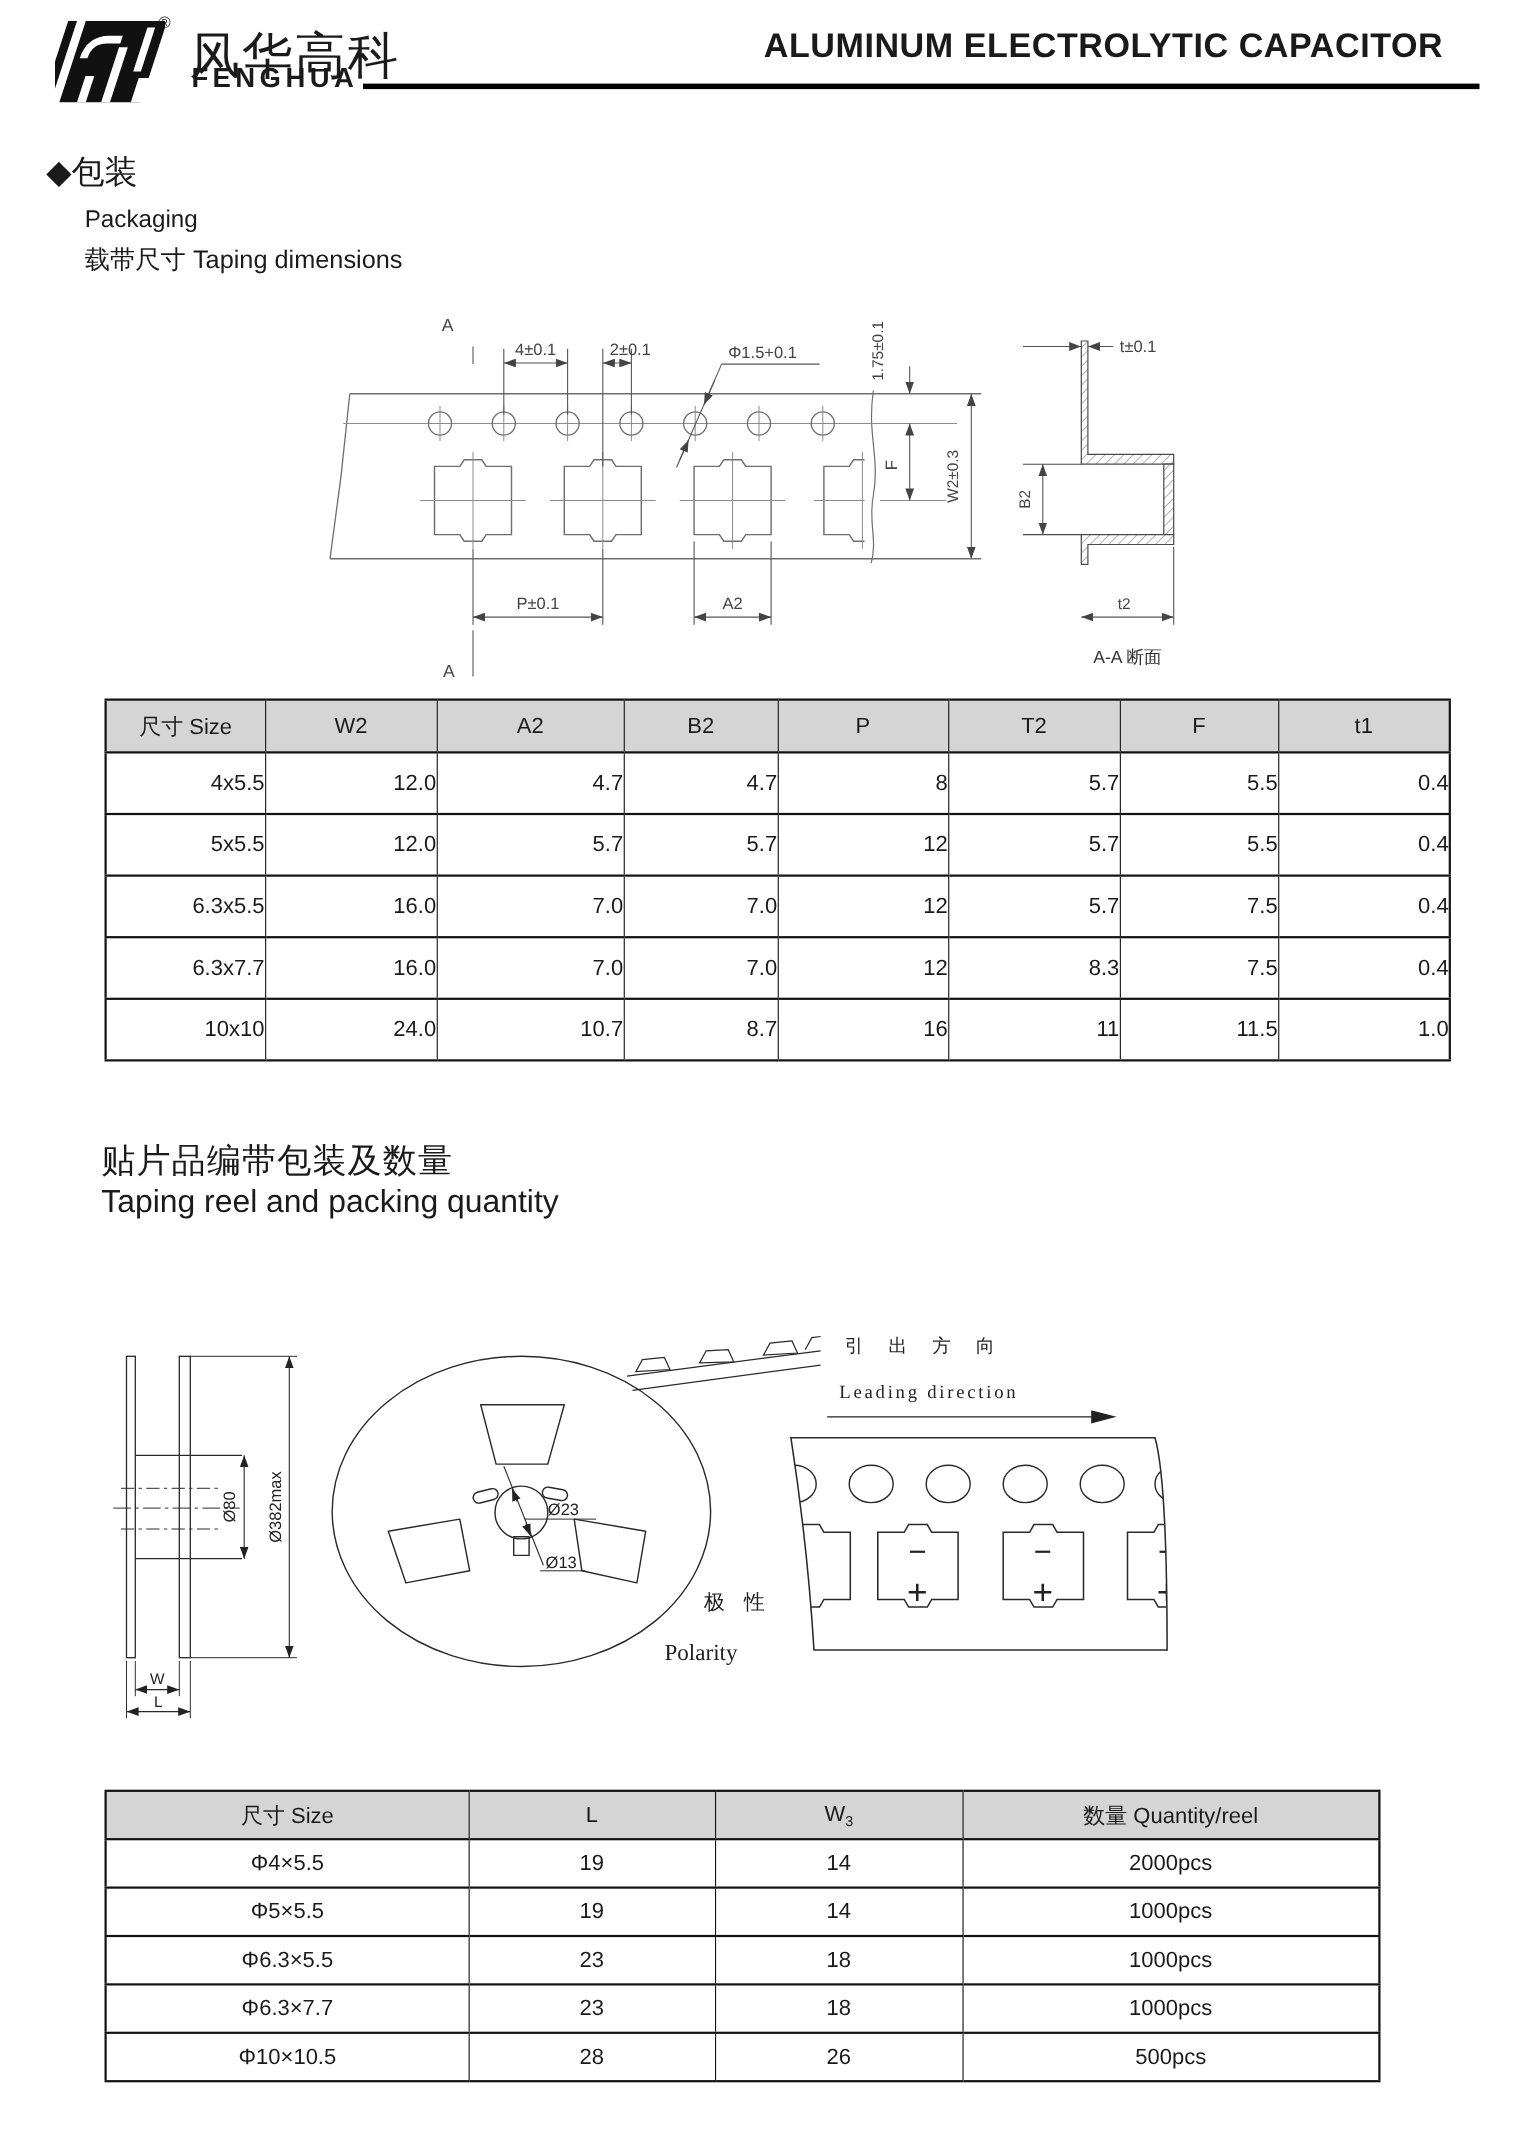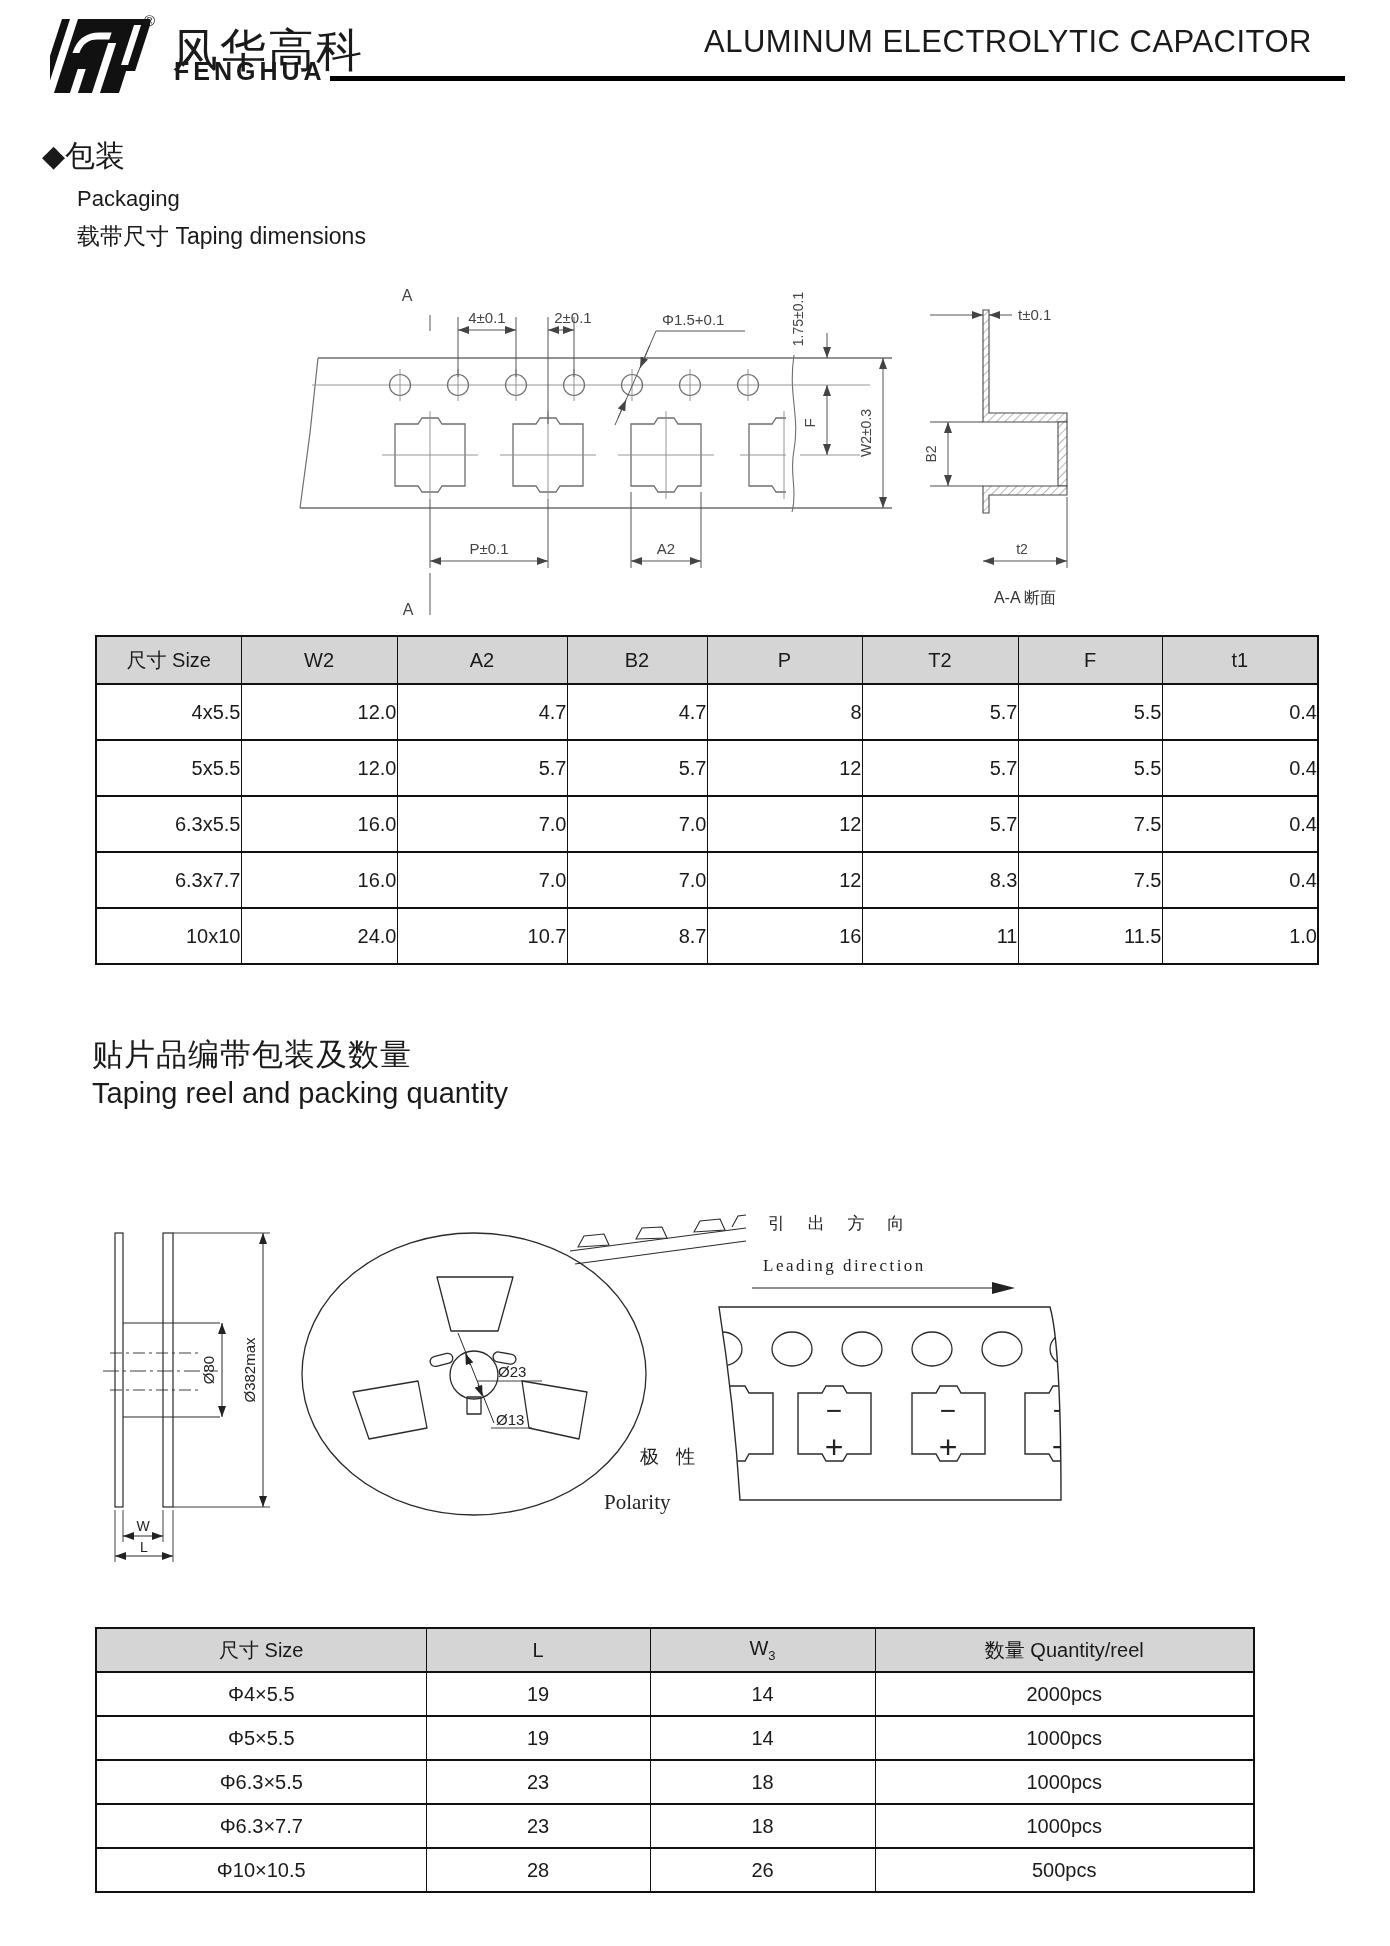--- a/index.html
+++ b/index.html
@@ -1,20 +1,20 @@
 <!DOCTYPE html>
 <html><head>
 <meta charset="utf-8">
 <style>
   html,body{margin:0;padding:0;background:#ffffff;}
   body{width:1390px;height:1946px;position:relative;
        font-family:"Liberation Sans","DejaVu Sans",sans-serif;color:#1a1a1a;overflow:hidden;}
   .abs{position:absolute;}
   
-  .doc-title{top:24px;right:78px;font-size:31px;font-weight:normal;letter-spacing:.5px;white-space:nowrap;}
+  .doc-title{top:24px;right:78px;font-size:31px;font-weight:bold;letter-spacing:.5px;white-space:nowrap;}
   .brand-cn{left:172px;top:20px;font-size:46px;font-weight:normal;letter-spacing:2px;}
   .brand-en{left:174px;top:57px;font-size:25px;font-weight:bold;letter-spacing:4px;}
   .reg-mark{left:144px;top:12px;font-size:15px;}
   .head-rule{left:330px;top:76px;width:1015px;height:5px;background:#000;}
   
   .h1cn{left:42px;top:136px;font-size:30px;}
   .h1en{left:77px;top:186px;font-size:22px;}
   .h1sub{left:77px;top:221px;font-size:23px;}
   .h2cn{left:92px;top:1034px;font-size:31px;letter-spacing:1px;}
   .h2en{left:92px;top:1077px;font-size:29px;}

